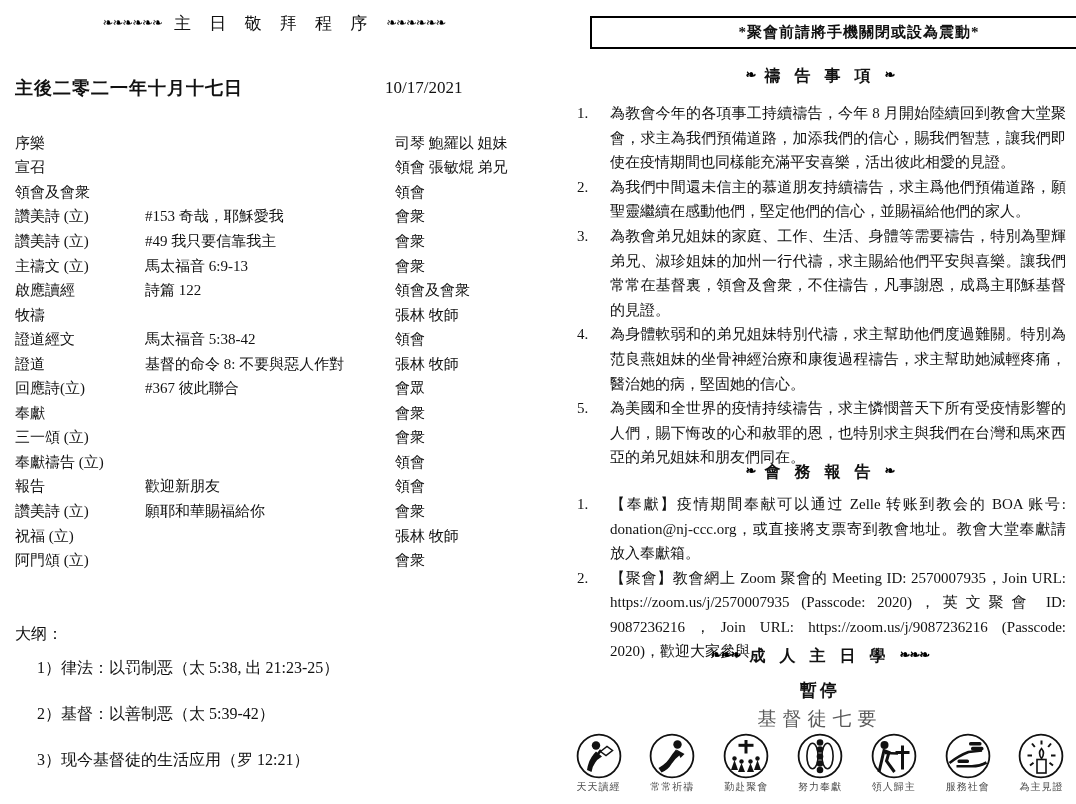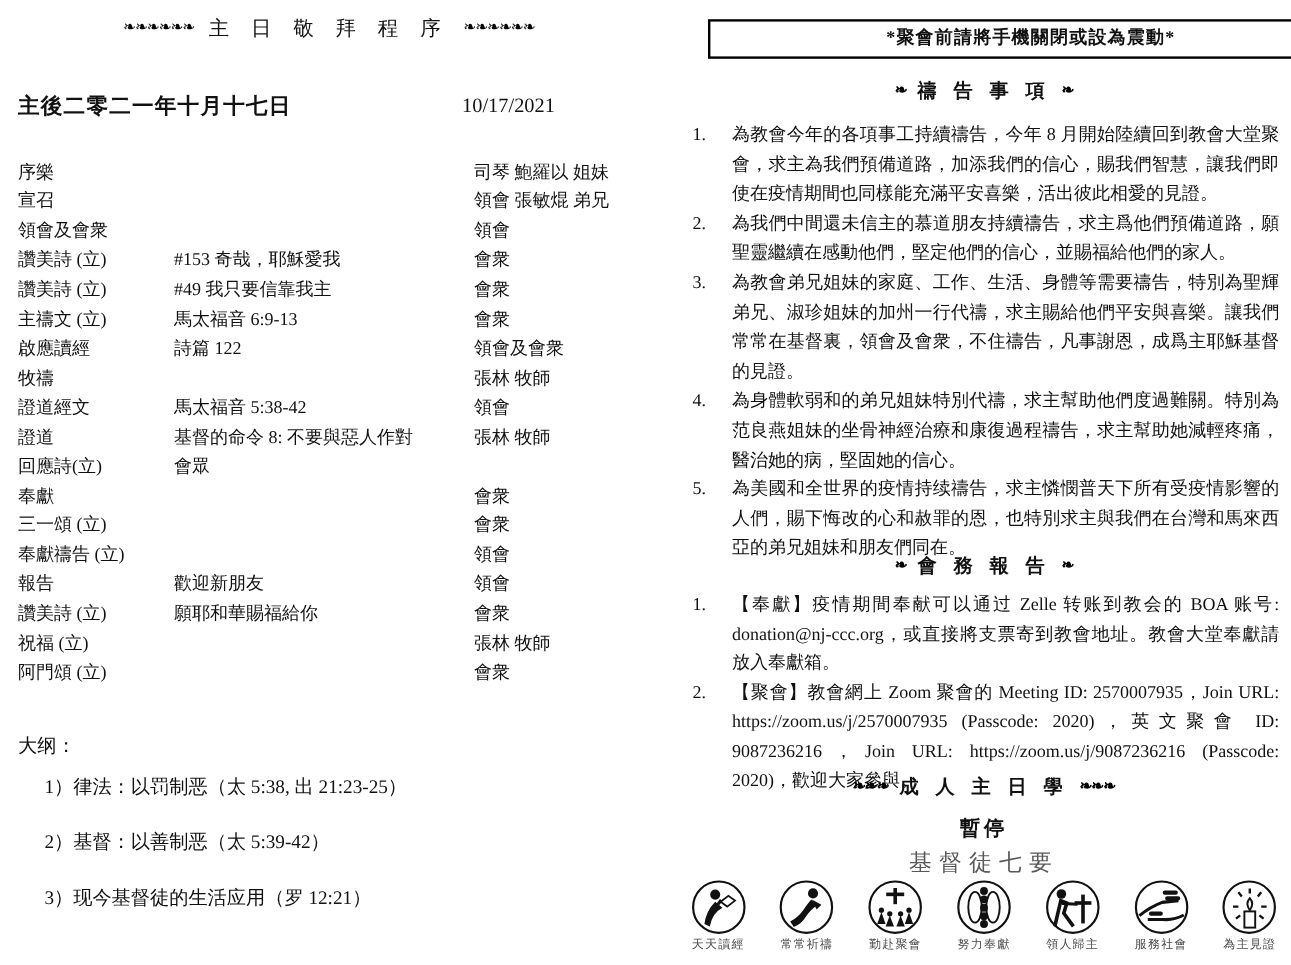--- a/index.html
+++ b/index.html
@@ -16,21 +16,21 @@
   .orn { font-size:13px; letter-spacing:-1px; position:relative; top:-2px; color:#000; }
 
   #date-cn { top:76px; left:15px; font-size:18px; font-weight:bold; letter-spacing:1px; }
   #date-en { top:78px; left:385px; font-size:17px; }
 
   #program { top:131px; left:15px; width:519px; }
   .prow { display:grid; grid-template-columns:130px 250px 1fr; height:24.55px; align-items:center; }
   .prow span { font-size:15px; white-space:nowrap; }
 
   #outline { top:612px; left:15px; width:500px; font-size:16px; }
-  #outline-title { margin:0 0 13px 0; }
+  #outline-title { margin:12px 0 13px 0; }
   .opoint { margin:0 0 25px 22px; }
 
   
   #notice { left:590px; top:16px; width:462px; height:29px; border:2px solid #000;
             text-align:center; font-weight:bold; font-size:15px; line-height:29px; letter-spacing:1px;padding-left:36px; }
 
   .sec-head { left:575px; width:490px; text-align:center; font-weight:bold;
               font-size:16px; letter-spacing:5px; white-space:nowrap; }
   .sec-head .orn { letter-spacing:-1px; }
   #prayer-head { top:66px; }
@@ -125,20 +125,21 @@
   </div>
 
   <div class="prow">
     <span class="c1">證道</span>
     <span class="c2">基督的命令 8: 不要與惡人作對</span>
     <span class="c3">張林 牧師</span>
   </div>
 
   <div class="prow">
     <span class="c1">回應詩(立)</span>
+    <span class="c2">#367 彼此聯合</span>
     <span class="c3">會眾</span>
   </div>
 
   <div class="prow">
     <span class="c1">奉獻</span>
     <span class="c2"></span>
     <span class="c3">會衆</span>
   </div>
 
   <div class="prow">

